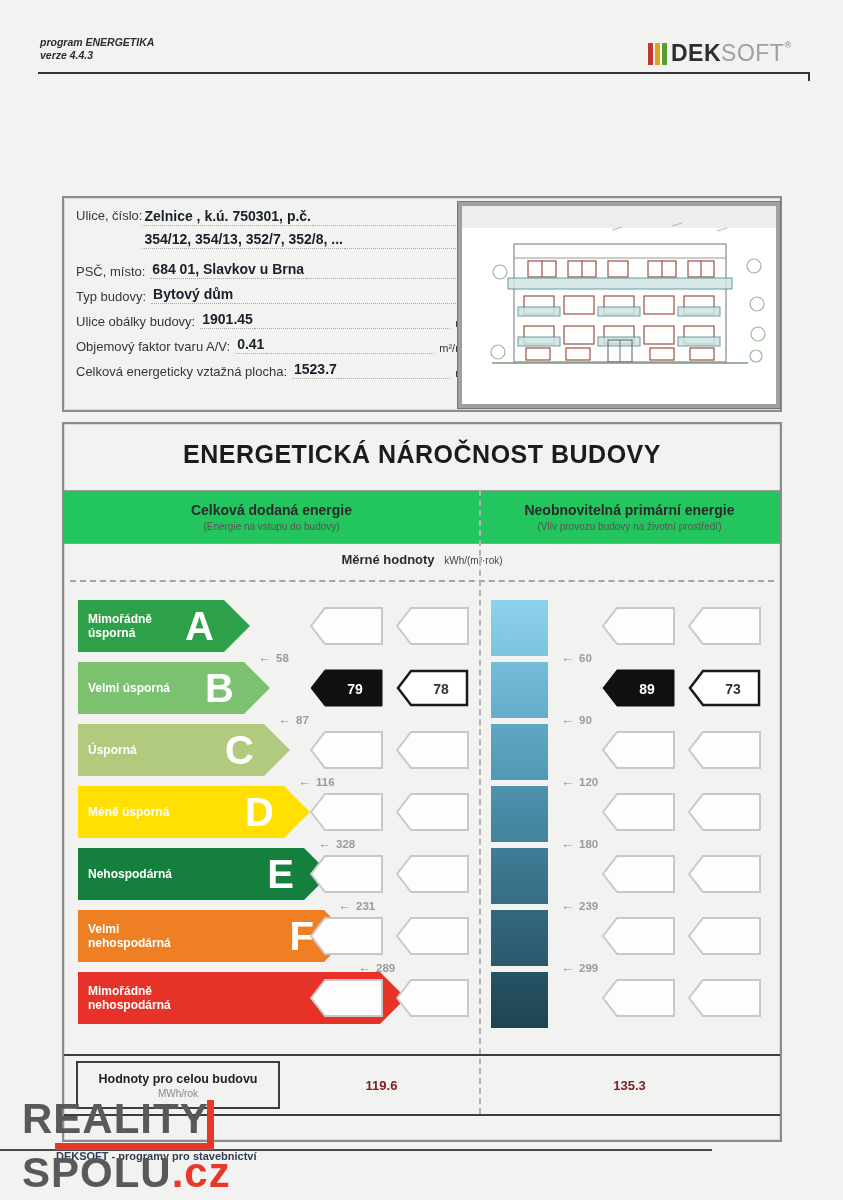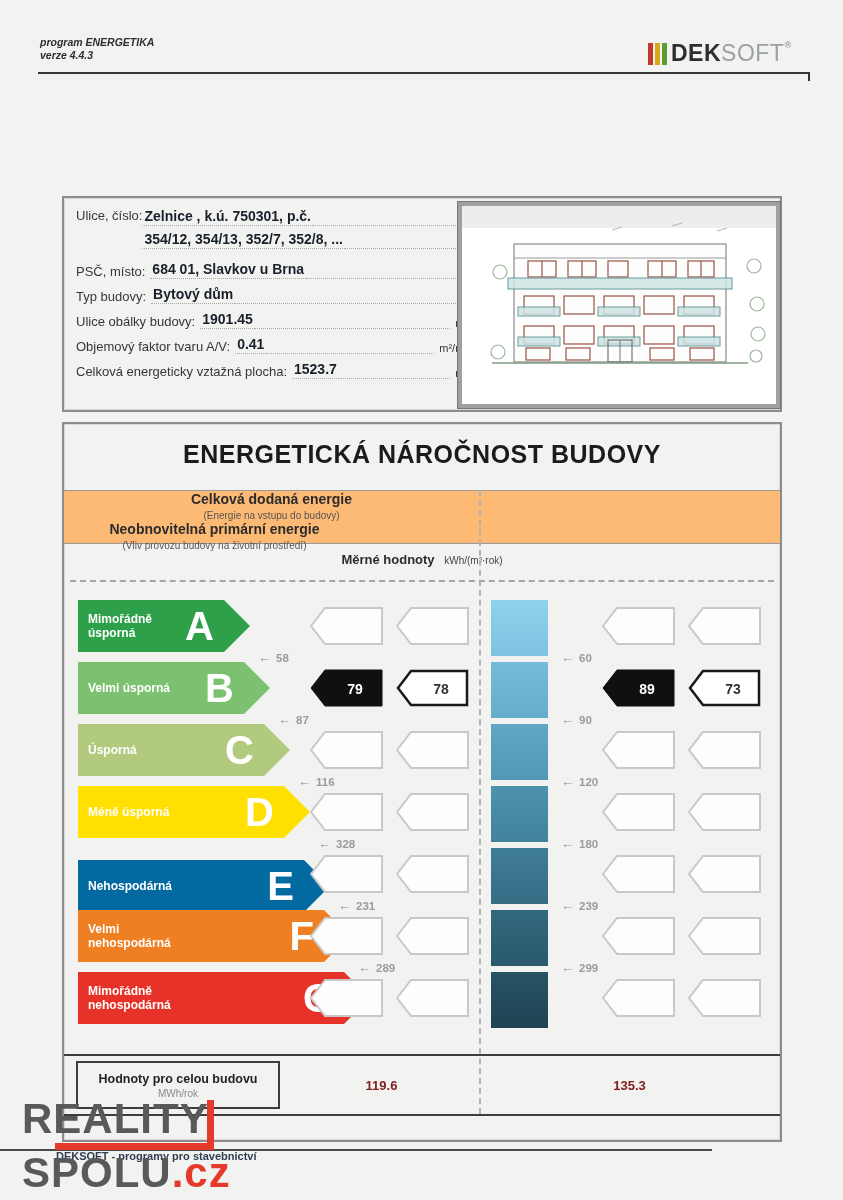--- a/index.html
+++ b/index.html
@@ -42,22 +42,22 @@
   .frow2{display:flex;margin-bottom:7px;font-size:13px;color:#33383d;}
   .fcol{flex:1;}
   .fcol .fline{display:flex;margin-bottom:5px;}
 
   
   .bframe{position:absolute;left:394px;top:4px;width:314px;height:198px;background:#fff;
           border:4px solid #a0a0a0;box-shadow:0 0 0 1px #777;}
 
   
   .sec-title{margin-top:16px;text-align:center;font-size:25px;font-weight:bold;color:#1b1b1b;letter-spacing:.5px;}
-  .grayband{position:absolute;left:0;top:66px;width:716px;height:52px;background:#fdba74;
-            border-top:1px solid #9a9a9a;border-bottom:1px solid #9a9a9a;display:flex;flex-direction:column;}
+  .grayband{position:absolute;left:0;top:66px;width:716px;height:52px;background:#22c55e;
+            border-top:1px solid #9a9a9a;border-bottom:1px solid #9a9a9a;display:flex;}
   .gcell{display:flex;flex-direction:column;justify-content:center;text-align:center;}
   .gcell.left{width:415px;}
   .gcell.right{width:301px;}
   .gcell .gt{font-size:14px;font-weight:bold;color:#2b2b2b;}
   .gcell .gs{font-size:10px;color:#555;margin-top:3px;}
   .merne{position:absolute;left:0;top:128px;width:716px;text-align:center;font-size:13px;color:#2b2b2b;}
   .merne b{font-weight:bold;}
   .merne .munit{font-size:10px;color:#444;margin-left:6px;}
   .dashed-h{position:absolute;left:6px;top:156px;width:704px;border-top:2px dashed #a5a5a5;}
   .dashed-v{position:absolute;left:415px;top:66px;height:624px;border-left:2px dashed #b3b3b3;}
@@ -272,29 +272,29 @@
           <span class="band-letter">B</span>
         </div>
       <div class="band" style="top: 124px; width: 212px; background: rgb(178, 202, 126);">
           <span class="band-label">Úsporná</span>
           <span class="band-letter">C</span>
         </div>
       <div class="band" style="top: 186px; width: 232px; background: rgb(255, 224, 0);">
           <span class="band-label">Méně úsporná</span>
           <span class="band-letter">D</span>
         </div>
-      <div class="band" style="top: 260px; width: 252px; background: #0369a1;">
+      <div class="band" style="top: 248px; width: 252px; background: #15803d;">
           <span class="band-label">Nehospodárná</span>
           <span class="band-letter">E</span>
         </div>
       <div class="band" style="top: 310px; width: 272px; background: rgb(238, 127, 34);">
           <span class="band-label">Velmi nehospodárná</span>
           <span class="band-letter">F</span>
         </div>
-      <div class="band" style="top: 372px; width: 292px; background: rgb(231, 50, 41);">
+      <div class="band" style="top: 372px; width: 292px; background: rgb(231, 50, 41); padding-left: 36px;">
           <span class="band-label">Mimořádně nehospodárná</span>
           <span class="band-letter">G</span>
         </div>
 
       <div class="thr" style="left:194px;top:50px">
           <span class="arr">←</span>
           <span>58</span>
         </div>
       <div class="thr" style="left:214px;top:112px">
           <span class="arr">←</span>

